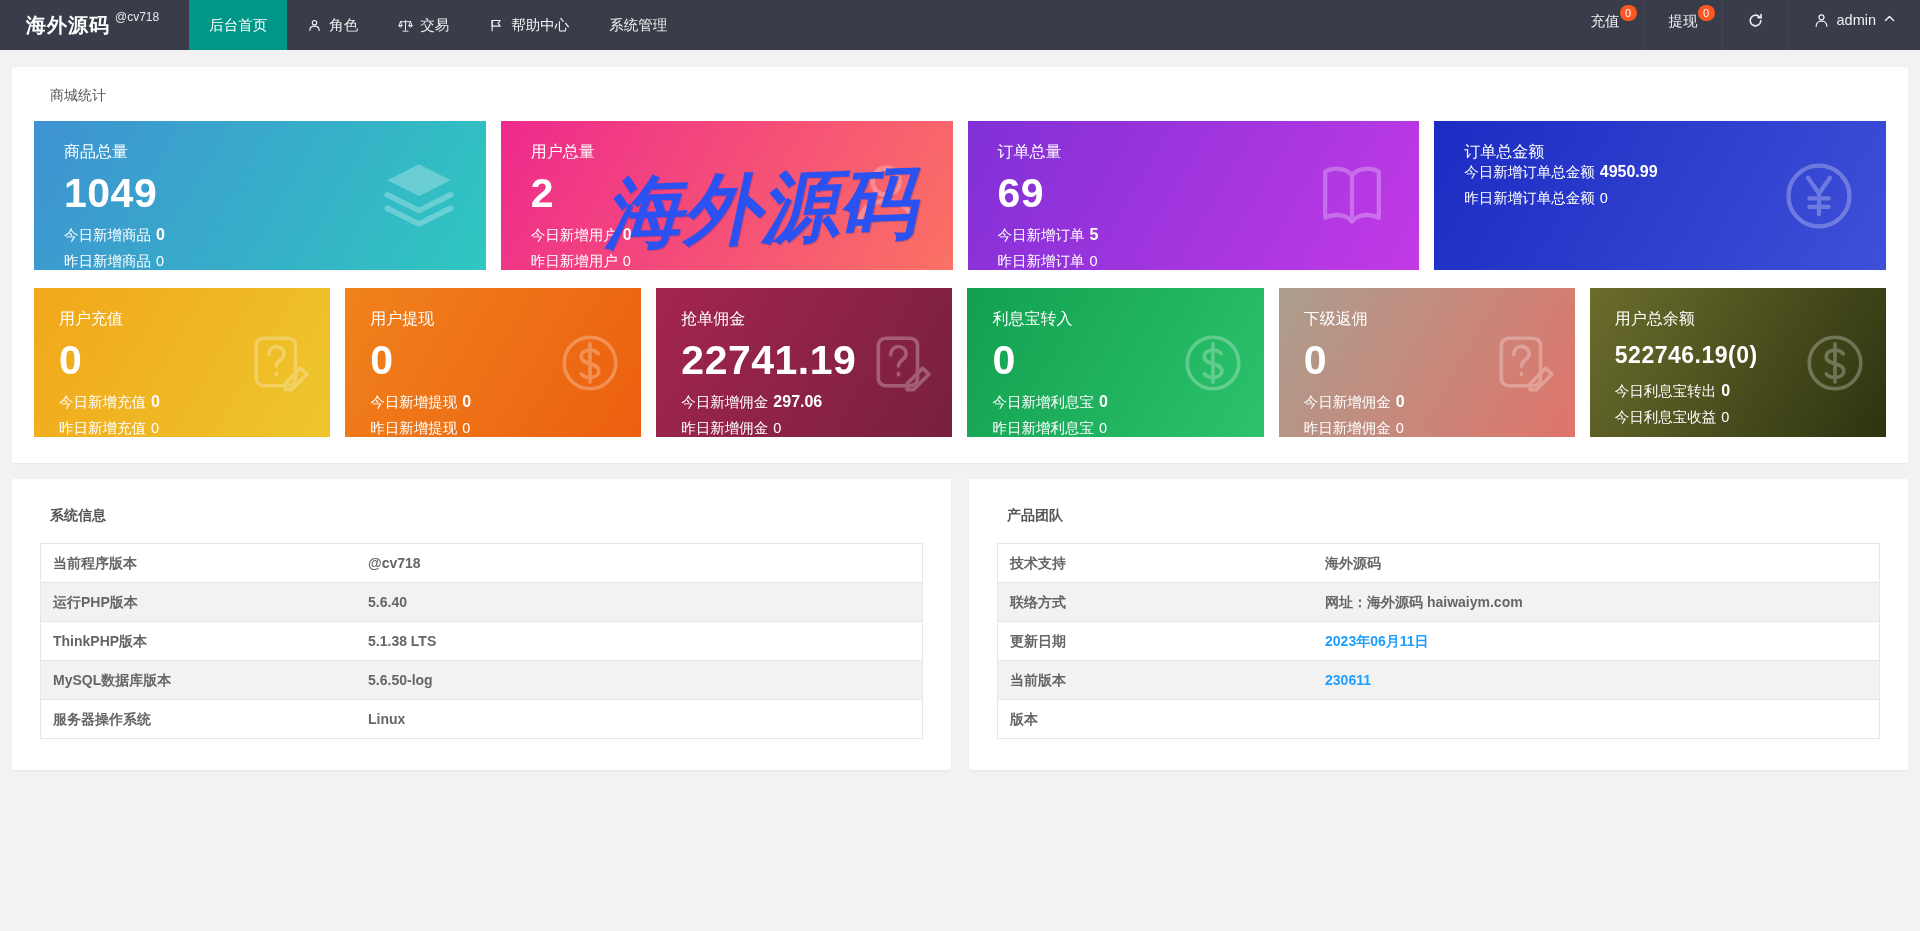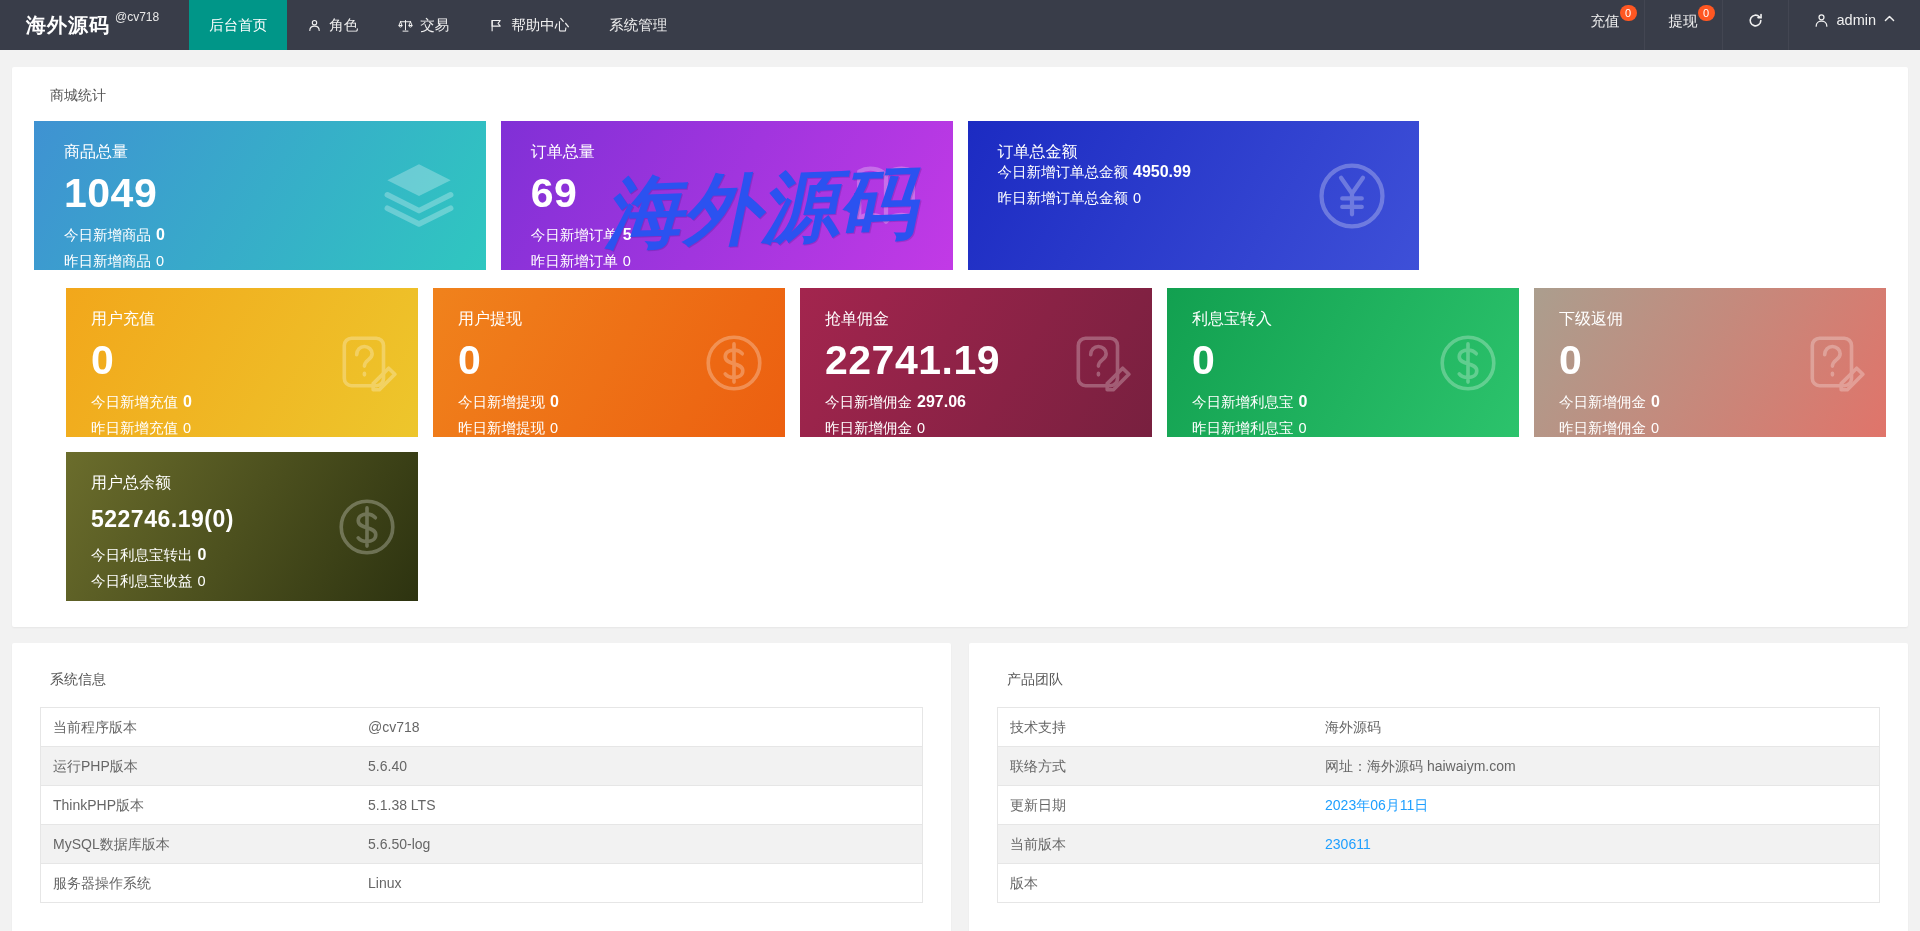--- a/index.html
+++ b/index.html
@@ -27,37 +27,37 @@
   .nav-icon svg{width:17px;height:17px;display:block;}
   .caret{width:13px;height:13px;display:block;}
   .caret svg{width:13px;height:13px;display:block;}
   
   .main{padding:17px 12px 0;}
   .panel{background:#fff;border-radius:2px;box-shadow:0 1px 2px rgba(0,0,0,0.05);}
   .stats-panel{position:relative;padding:20px 22px 26px;margin-bottom:16px;}
   .panel-title{font-size:14px;color:#555;margin:0 0 16px 16px;}
   .cards-row{display:grid;gap:15px;}
   .cards-row.row1{grid-template-columns:repeat(4,1fr);margin-bottom:18px;}
-  .cards-row.row2{grid-template-columns:repeat(5,1fr);margin-left:32px;}
+  .cards-row.row2{grid-template-columns:repeat(6,1fr);}
   .card{position:relative;height:149px;color:#fff;padding:21px 18px 0 30px;box-sizing:border-box;}
   .row2 .card{padding-left:25px;}
   .card-label{font-size:16px;}
   .card-value{font-size:41px;font-weight:bold;margin:7px 0 9px;letter-spacing:0.5px;}
   .card-value.sm{font-size:23px;margin:12px 0 13px;}
   .card-line{font-size:14.5px;margin-bottom:7px;}
   .card-line b{font-size:16px;margin-left:5px;}
   .card-line .v{margin-left:5px;}
   .card-icon{position:absolute;right:28px;top:50%;transform:translateY(-50%);width:78px;height:78px;color:#fff;opacity:0.27;}
   .row2 .card-icon{width:66px;height:66px;right:18px;}
   .card-icon svg{width:100%;height:100%;display:block;}
   .watermark{position:absolute;left:592px;top:90px;font-size:78px;font-weight:bold;font-style:italic;
     color:#2b52f0;z-index:5;pointer-events:none;white-space:nowrap;transform:rotate(-2deg);
     font-family:"DejaVu Serif","Liberation Serif",serif;text-shadow:1px 1px 0 rgba(0,0,60,0.15);}
   
-  .bottom{display:flex;gap:18px;}
+  .bottom{display:flex;gap:18px;font-weight:bold;}
   .info-panel{flex:1;padding:24px 28px 31px;box-sizing:border-box;}
   .info-title{font-size:14px;color:#555;margin:4px 0 18px 10px;}
   table.info-table{width:100%;border-collapse:collapse;border:1px solid #e6e6e6;font-size:14px;color:#666;table-layout:fixed;}
   table.info-table td{border-top:1px solid #e6e6e6;padding:10px 12px;height:18px;line-height:18px;overflow:hidden;}
   table.info-table tr:first-child td{border-top:none;}
   table.info-table tr:nth-child(even){background:#f2f2f2;}
   td.cell-label{width:33%;padding-left:24px;}
   .link{color:#1E9FFF;cursor:pointer;text-decoration:none;}
 </style>
 </head>
@@ -148,20 +148,32 @@
           <div class="card-line">今日新增商品<b>0</b></div>
           <div class="card-line">昨日新增商品<span class="v">0</span></div>
           <span class="card-icon">
             <svg viewBox="0 0 64 64">
               <path fill="currentColor" d="M32 6 58 19 32 32 6 19Z"></path>
               <path fill="none" stroke="currentColor" stroke-width="4.5" stroke-linecap="round" stroke-linejoin="round" d="M6 31 32 44 58 31"></path>
               <path fill="none" stroke="currentColor" stroke-width="4.5" stroke-linecap="round" stroke-linejoin="round" d="M6 42 32 55 58 42"></path>
             </svg>
           </span>
         </div>
+        <div class="card" style="background: linear-gradient(120deg, rgb(238, 42, 141), rgb(251, 114, 100));">
+          <div class="card-label">用户总量</div>
+          <div class="card-value">2</div>
+          <div class="card-line">今日新增用户<b>0</b></div>
+          <div class="card-line">昨日新增用户<span class="v">0</span></div>
+          <span class="card-icon">
+            <svg viewBox="0 0 64 64" fill="none" stroke="currentColor" stroke-width="4">
+              <circle cx="32" cy="20" r="11"></circle>
+              <path stroke-linecap="round" d="M10 56c0-13 10-20 22-20s22 7 22 20"></path>
+            </svg>
+          </span>
+        </div>
         <div class="card" style="background: linear-gradient(120deg, rgb(128, 48, 214), rgb(194, 58, 230));">
           <div class="card-label">订单总量</div>
           <div class="card-value">69</div>
           <div class="card-line">今日新增订单<b>5</b></div>
           <div class="card-line">昨日新增订单<span class="v">0</span></div>
           <span class="card-icon">
             <svg viewBox="0 0 64 64" fill="none" stroke="currentColor" stroke-width="3.5" stroke-linejoin="round">
               <path d="M32 15C27 9 17 8 10 12v38c7-4 17-3 22 3 5-6 15-7 22-3V12c-7-4-17-3-22 3Z"></path>
               <path d="M32 15v38"></path>
             </svg>

